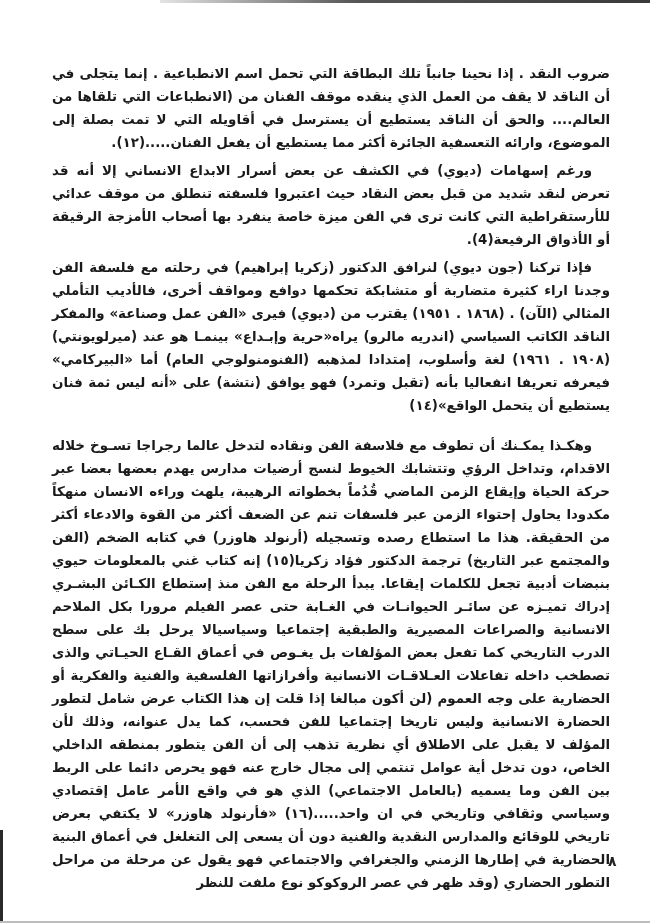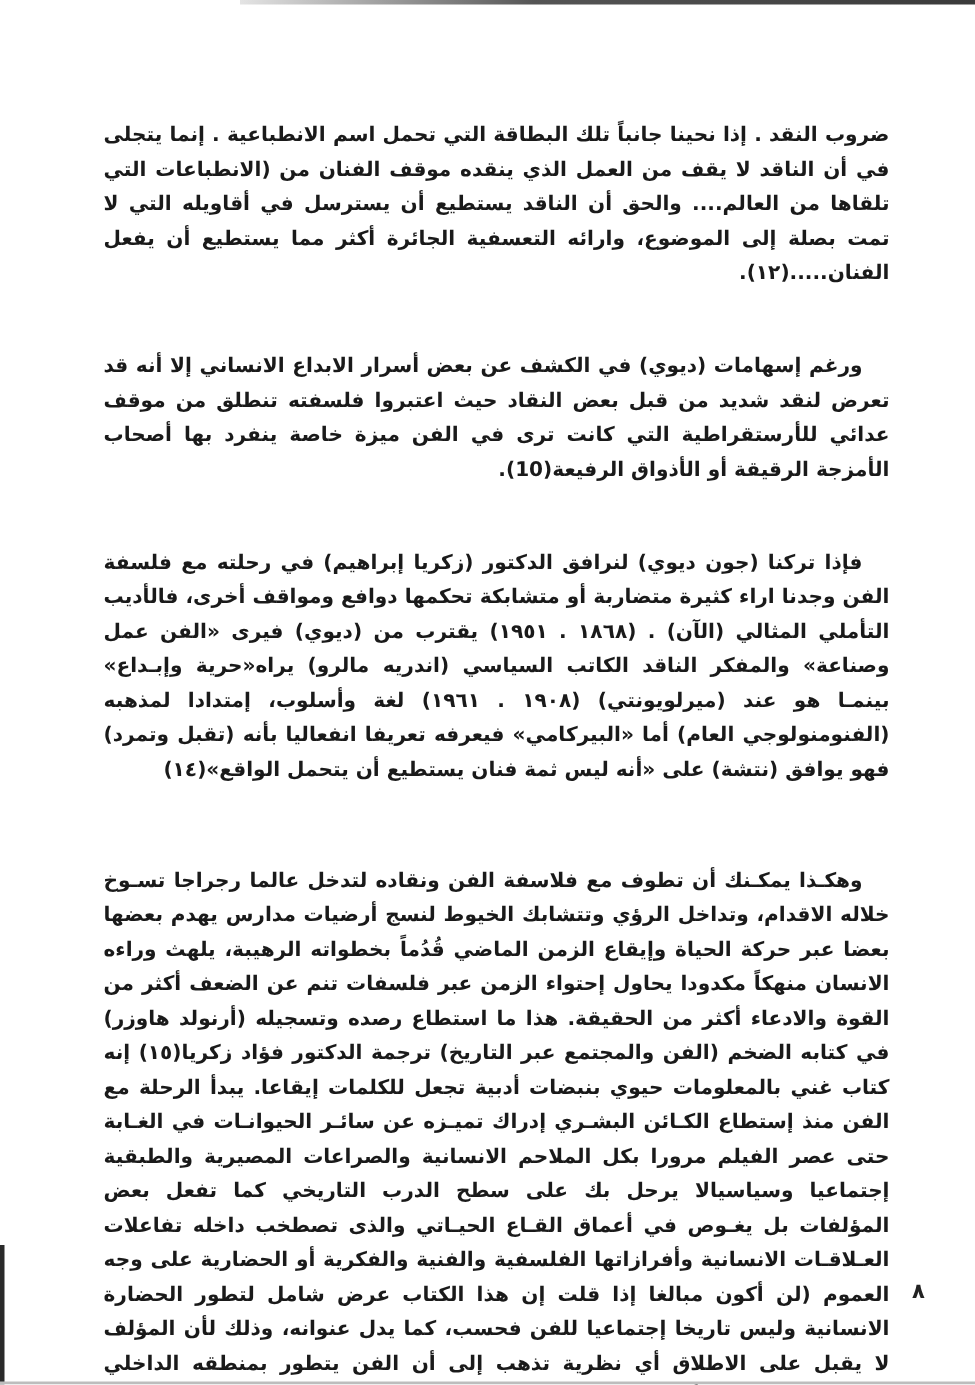--- a/index.html
+++ b/index.html
@@ -40,21 +40,21 @@
       width: 558px;
       direction: rtl;
       text-align: justify;
       text-align-last: right;
       font-weight: bold;
       font-size: 13.4px;
       line-height: 23px;
       letter-spacing: -0.15px;
     }
     .para {
-      margin: 17px;
+      margin: 0;
       padding: 0;
     }
     .para.indent {
       text-indent: 18px;
     }
     .gap {
       height: 5px;
     }
     .gap-lg {
       height: 12px;
@@ -72,21 +72,21 @@
 </head>
 <body>
 
 <div class="scan-edge-top"></div>
 <div class="scan-edge-left"></div>
 <div class="scan-edge-bottom"></div>
 
 <main class="page-body">
   <p class="para">ضروب النقد . إذا نحينا جانباً تلك البطاقة التي تحمل اسم الانطباعية . إنما يتجلى في أن الناقد لا يقف من العمل الذي ينقده موقف الفنان من (الانطباعات التي تلقاها من العالم.... والحق أن الناقد يستطيع أن يسترسل في أقاويله التي لا تمت بصلة إلى الموضوع، وارائه التعسفية الجائرة أكثر مما يستطيع أن يفعل الفنان.....(١٢).</p>
   <div class="gap"></div>
-  <p class="para indent">ورغم إسهامات (ديوي) في الكشف عن بعض أسرار الابداع الانساني إلا أنه قد تعرض لنقد شديد من قبل بعض النقاد حيث اعتبروا فلسفته تنطلق من موقف عدائي للأرستقراطية التي كانت ترى في الفن ميزة خاصة ينفرد بها أصحاب الأمزجة الرقيقة أو الأذواق الرفيعة(10).</p>
+  <p class="para indent">ورغم إسهامات (ديوي) في الكشف عن بعض أسرار الابداع الانساني إلا أنه قد تعرض لنقد شديد من قبل بعض النقاد حيث اعتبروا فلسفته تنطلق من موقف عدائي للأرستقراطية التي كانت ترى في الفن ميزة خاصة ينفرد بها أصحاب الأمزجة الرقيقة أو الأذواق الرفيعة(4).</p>
   <div class="gap"></div>
   <p class="para indent">فإذا تركنا (جون ديوي) لنرافق الدكتور (زكريا إبراهيم) في رحلته مع فلسفة الفن وجدنا اراء كثيرة متضاربة أو متشابكة تحكمها دوافع ومواقف أخرى، فالأديب التأملي المثالي (الآن) . (١٨٦٨ . ١٩٥١) يقترب من (ديوي) فيرى «الفن عمل وصناعة» والمفكر الناقد الكاتب السياسي (اندريه مالرو) يراه«حرية وإبـداع» بينمـا هو عند (ميرلويونتي) (١٩٠٨ . ١٩٦١) لغة وأسلوب، إمتدادا لمذهبه (الفنومنولوجي العام) أما «البيركامي» فيعرفه تعريفا انفعاليا بأنه (تقبل وتمرد) فهو يوافق (نتشة) على «أنه ليس ثمة فنان يستطيع أن يتحمل الواقع»(١٤)</p>
   <div class="gap-lg"></div>
   <div class="gap"></div>
   <p class="para indent">وهكـذا يمكـنك أن تطوف مع فلاسفة الفن ونقاده لتدخل عالما رجراجا تسـوخ خلاله الاقدام، وتداخل الرؤي وتتشابك الخيوط لنسج أرضيات مدارس يهدم بعضها بعضا عبر حركة الحياة وإيقاع الزمن الماضي قُدُماً بخطواته الرهيبة، يلهث وراءه الانسان منهكاً مكدودا يحاول إحتواء الزمن عبر فلسفات تنم عن الضعف أكثر من القوة والادعاء أكثر من الحقيقة. هذا ما استطاع رصده وتسجيله (أرنولد هاوزر) في كتابه الضخم (الفن والمجتمع عبر التاريخ) ترجمة الدكتور فؤاد زكريا(١٥) إنه كتاب غني بالمعلومات حيوي بنبضات أدبية تجعل للكلمات إيقاعا. يبدأ الرحلة مع الفن منذ إستطاع الكـائن البشـري إدراك تميـزه عن سائـر الحيوانـات في الغـابة حتى عصر الفيلم مرورا بكل الملاحم الانسانية والصراعات المصيرية والطبقية إجتماعيا وسياسيالا يرحل بك على سطح الدرب التاريخي كما تفعل بعض المؤلفات بل يغـوص في أعماق القـاع الحيـاتي والذى تصطخب داخله تفاعلات العـلاقـات الانسانية وأفرازاتها الفلسفية والفنية والفكرية أو الحضارية على وجه العموم (لن أكون مبالغا إذا قلت إن هذا الكتاب عرض شامل لتطور الحضارة الانسانية وليس تاريخا إجتماعيا للفن فحسب، كما يدل عنوانه، وذلك لأن المؤلف لا يقبل على الاطلاق أي نظرية تذهب إلى أن الفن يتطور بمنطقه الداخلي الخاص، دون تدخل أية عوامل تنتمي إلى مجال خارج عنه فهو يحرص دائما على الربط بين الفن وما يسميه (بالعامل الاجتماعي) الذي هو في واقع الأمر عامل إقتصادي وسياسي وثقافي وتاريخي في ان واحد.....(١٦) «فأرنولد هاوزر» لا يكتفي بعرض تاريخي للوقائع والمدارس النقدية والفنية دون أن يسعى إلى التغلغل في أعماق البنية الحضارية في إطارها الزمني والجغرافي والاجتماعي فهو يقول عن مرحلة من مراحل التطور الحضاري (وقد ظهر في عصر الروكوكو نوع ملفت للنظر</p>
 </main>
 
 <div class="page-number">٨</div>
 
 </body></html>

